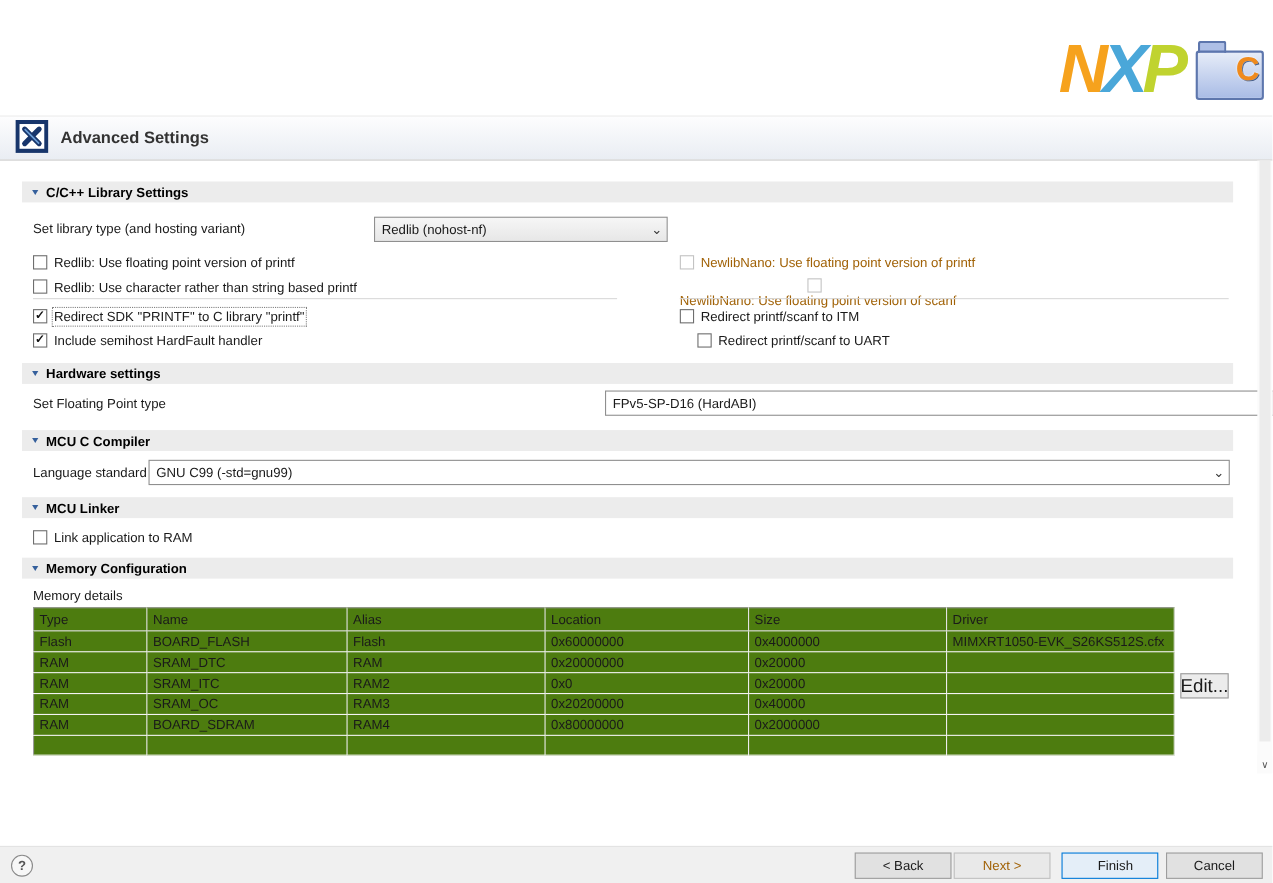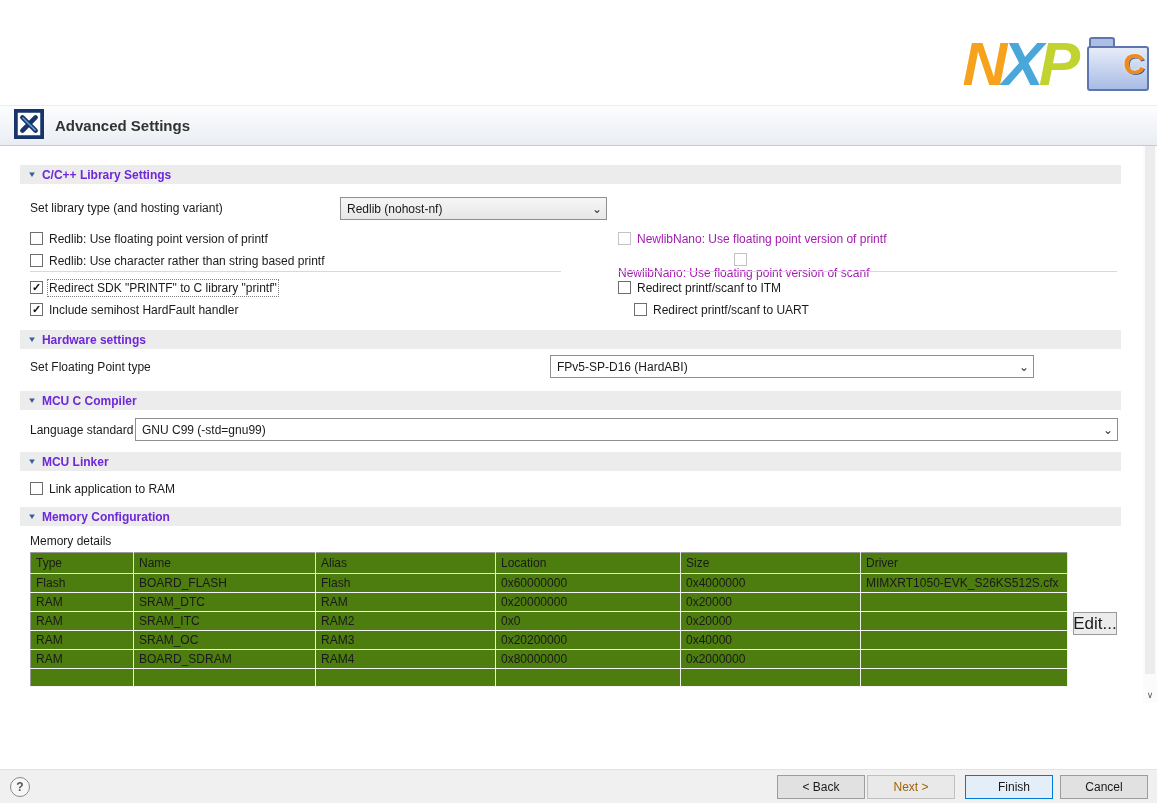--- a/index.html
+++ b/index.html
@@ -36,35 +36,35 @@
   
   .banner { position:absolute; top:105px; left:0; right:0; height:41px;
             background:linear-gradient(#fdfdfe,#e9edf3); border-top:1px solid #ececec;
             border-bottom:1px solid #c9c9c9; display:flex; align-items:center; padding-left:14px; }
   .banner-title { font-size:15px; font-weight:bold; color:#333; margin-left:11px; }
 
   
   .section-header { position:absolute; left:20px; width:1101px; height:19px; background:#ececec;
                     display:flex; align-items:center; padding-left:8px; cursor:default; }
   .sec-arrow { color:#35609c; font-size:8px; margin-right:6px; transform:scaleX(1.2); }
-  .sec-title { color:#6d28d9; font-weight:bold; font-size:12px; }
+  .sec-title { color:#000000; font-weight:bold; font-size:12px; }
 
   .flabel { position:absolute; font-size:12px; color:#1a1a1a; line-height:15px; }
 
   .combo { position:absolute; height:23px; border:1px solid #8f8f8f; background:#fff;
            display:flex; align-items:center; padding-left:6px; font-size:12px; }
   .combo-gray { background:linear-gradient(#f6f6f6,#e7e7e7); }
   .combo .chev { margin-left:auto; width:18px; text-align:center; color:#333; font-size:12px; flex:none; }
 
   .cb-row { position:absolute; display:flex; align-items:center; height:15px; font-size:12px; }
   .cb { width:13px; height:13px; border:1px solid #6e6e6e; background:#fff; margin-right:6px;
         display:inline-flex; align-items:center; justify-content:center; flex:none; }
   .cb .checkmark { font-size:11px; font-weight:bold; color:#111; line-height:1; }
   .cb-row.disabled .cb { border-color:#c3c3c3; }
-  .cb-row.disabled .cb-label { color:#a21caf;text-align:right; }
+  .cb-row.disabled .cb-label { color:#a16207;text-align:right; }
   .cb-row.focused .cb-label { outline:1px dotted #808080; outline-offset:1px; }
 
   .sep { position:absolute; height:1px; background:#d9d9d9; }
 
   
   .mem-table { position:absolute; left:30px; top:552px; width:1037px; border-collapse:collapse;
                table-layout:fixed; font-size:12px; background:#4d7c0f; }
   .mem-table { border:1px solid #9a9a9a; }
   .mem-table th { font-weight:normal; text-align:left; padding:3px 5px; height:21px;
                   border-right:1px solid #e2e2e2; border-bottom:1px solid #e2e2e2;
@@ -175,21 +175,21 @@
   <div class="cb-row" style="left:618px; top:302px;padding-left:16px;">
     <span class="cb"></span>
     <span class="cb-label">Redirect printf/scanf to UART</span>
   </div>
 
   <div class="section-header" style="top:330px;">
     <span class="sec-arrow">▼</span>
     <span class="sec-title">Hardware settings</span>
   </div>
   <span class="flabel" style="left:30px; top:360px;">Set Floating Point type</span>
-  <div class="combo" style="left:550px; top:355px; width:484px;">
+  <div class="combo" style="left:550px; top:355px; width:608px;">
     <span>FPv5-SP-D16 (HardABI)</span>
     <span class="chev">⌄</span>
   </div>
 
   <div class="section-header" style="top:391px;">
     <span class="sec-arrow">▼</span>
     <span class="sec-title">MCU C Compiler</span>
   </div>
   <span class="flabel" style="left:30px; top:423px;">Language standard</span>
   <div class="combo" style="left:135px; top:418px; width:983px;">

